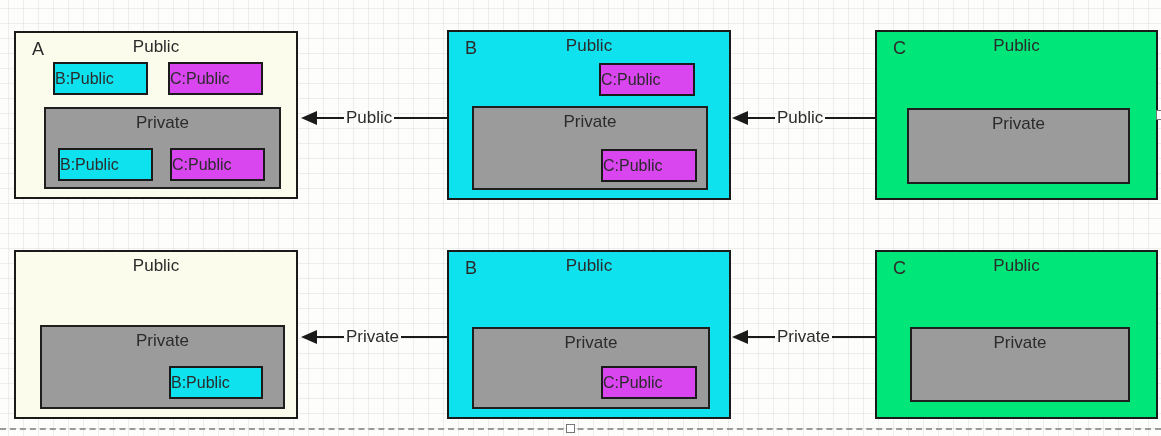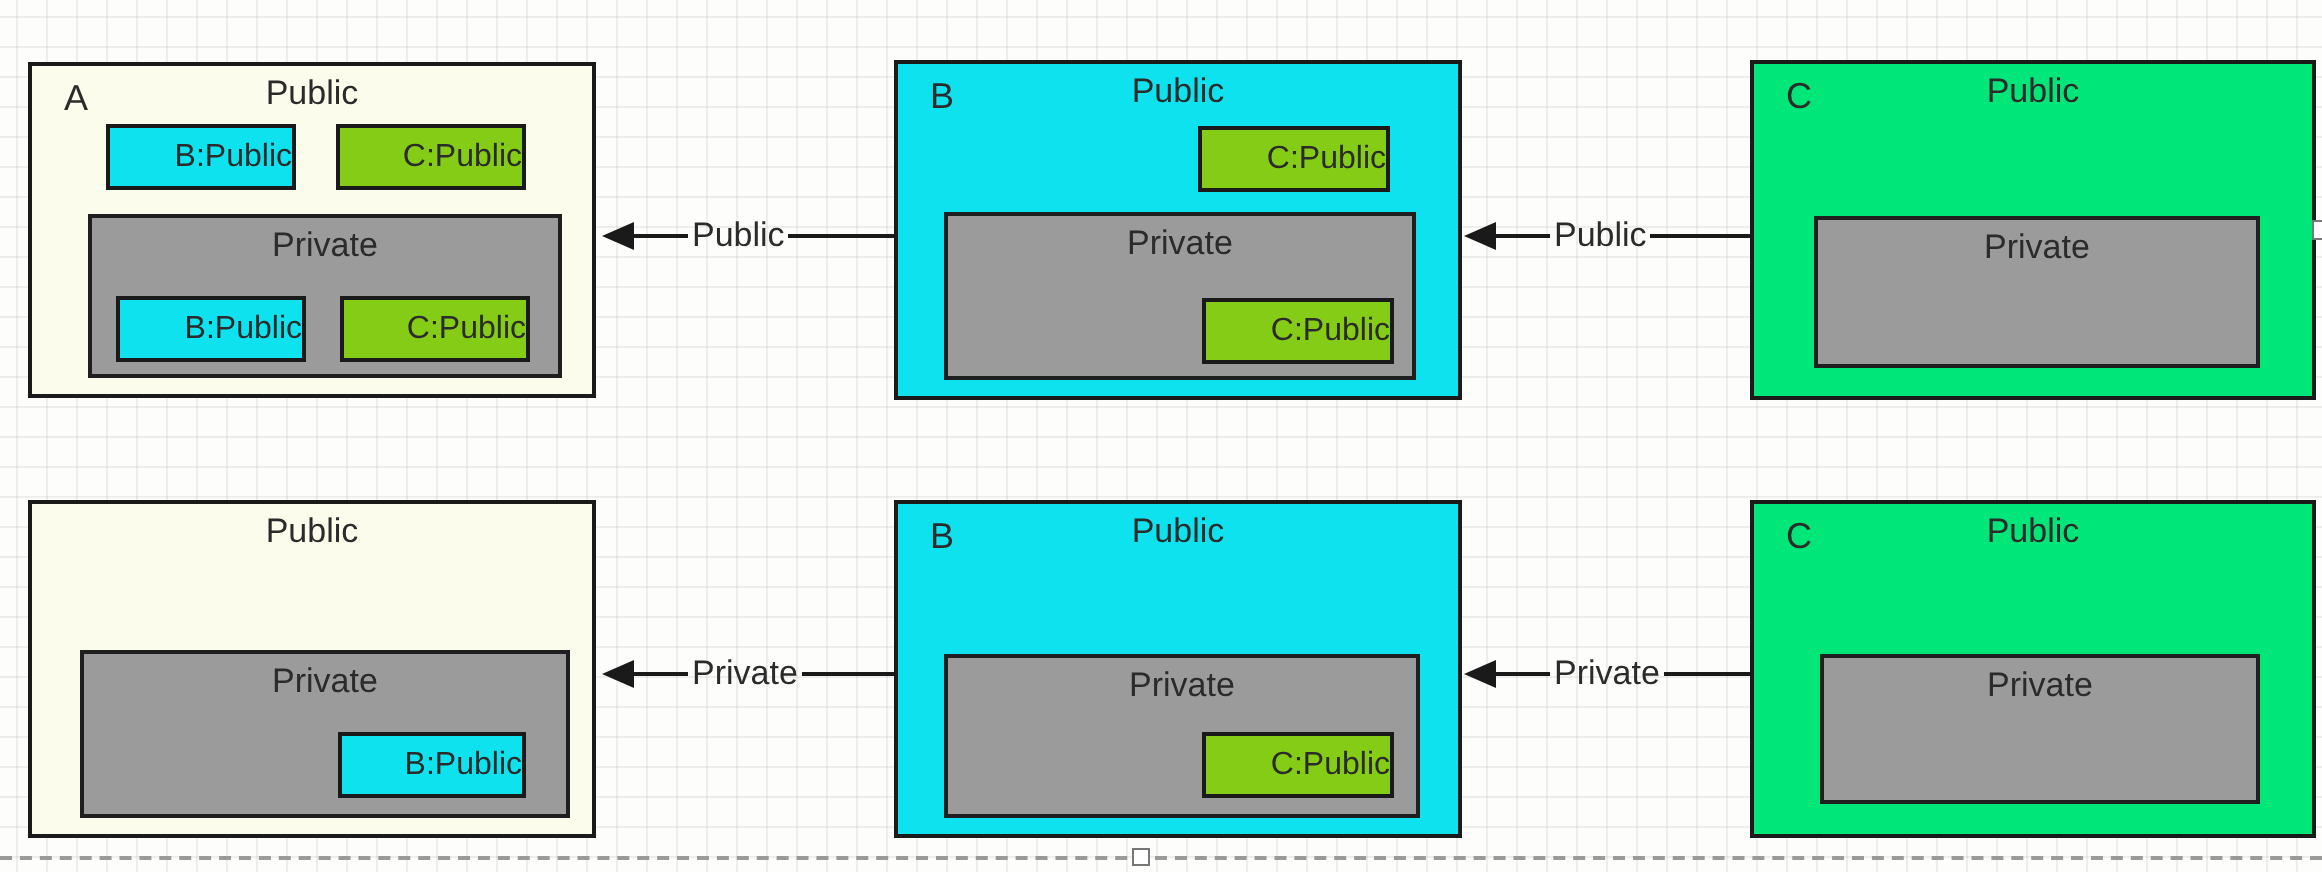--- a/index.html
+++ b/index.html
@@ -24,24 +24,24 @@
   }
   .boxtitle{
     position:absolute; left:0; right:0; top:4px; text-align:center;
     font-size:17px; line-height:19px;
   }
   .graybox{
     position:absolute; background:#9b9b9b; border:2px solid #1f1f1f; box-sizing:border-box;
   }
   .chip{
     position:absolute; height:33px; border:2px solid #1a1a1a; box-sizing:border-box;
-    text-align:right; font-size:16px; line-height:29px;
+    text-align:left; font-size:16px; line-height:29px;
   }
   .chip.cyan{background:#0fe2ef;}
-  .chip.green{background:#84cc16;}
+  .chip.green{background:#d946ef;}
   .arrow{
     position:absolute; height:24px; display:flex; align-items:center;
   }
   .arrow .head{
     width:0; height:0; flex:0 0 auto;
     border-top:7px solid transparent; border-bottom:7px solid transparent;
     border-right:16px solid #1a1a1a;
   }
   .arrow .seg{height:2px; background:#1a1a1a;}
   .arrow .seg.s1{flex:0 0 27px;}

